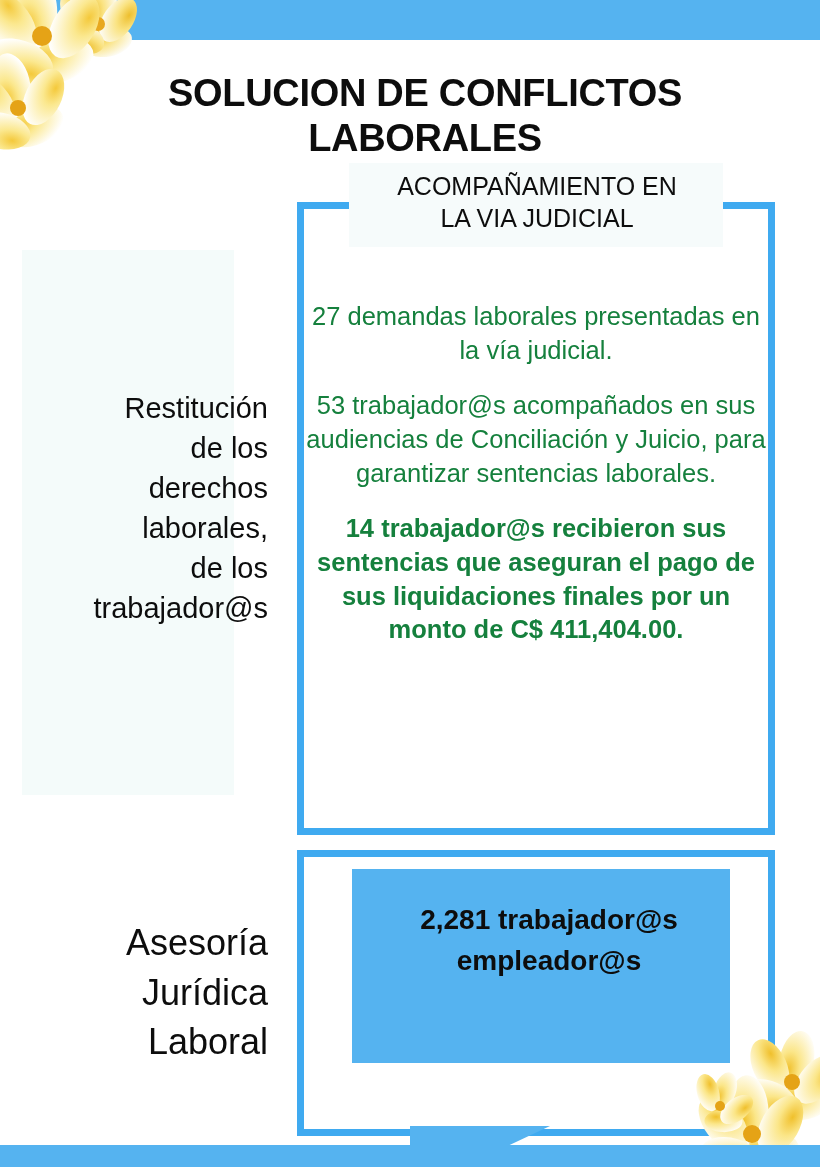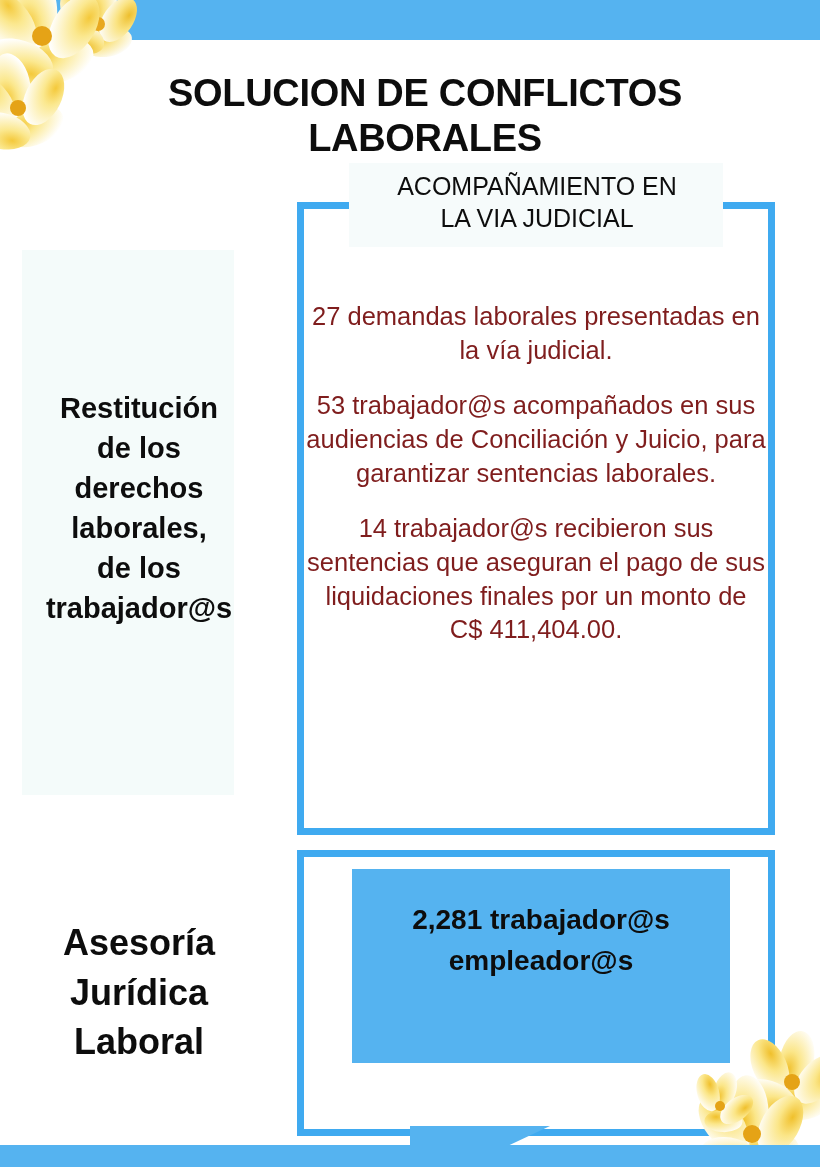--- a/index.html
+++ b/index.html
@@ -50,22 +50,22 @@
   .left-panel {
     position: absolute;
     left: 22px; top: 250px;
     width: 212px; height: 545px;
     background: #f4fbfa;
   }
 
   
   .left-label {
     position: absolute;
-    text-align: center;
-    font-weight: 700;
+    text-align: right;
+    font-weight: 400;
     color: #0d0d0d;
     line-height: 1.38;
     white-space: pre-line;
   }
   .left-label-restitucion {
     left: 10px; top: 388px;
     width: 258px;
     font-size: 29px;
   }
   .left-label-asesoria {
@@ -113,23 +113,23 @@
   .judicial-body {
     position: absolute;
     left: 306px; top: 300px;
     width: 460px;
     text-align: center;
   }
   .judicial-body p {
     margin: 0 0 22px 0;
     font-size: 25.5px;
     line-height: 1.32;
-    color: #7f1d1d;
-  }
-  .judicial-body p:last-child { margin-bottom: 15px; }
+    color: #15803d;
+  }
+  .judicial-body p:last-child { margin-bottom: 15px; font-weight: bold; }
 
   
   .bubble-frame {
     position: absolute;
     left: 297px; top: 850px;
     width: 478px; height: 286px;
     box-sizing: border-box;
     border: 7px solid #3faaf0;
   }
   .bubble {
@@ -150,20 +150,21 @@
   .bubble-text {
     position: absolute;
     left: 352px; top: 900px;
     width: 378px;
     text-align: center;
     font-size: 28px;
     font-weight: 700;
     line-height: 1.45;
     color: #0d0d0d;
     white-space: pre-line;
+    padding-left: 8px;
   }
 
   
   .flower-cluster { position: absolute; pointer-events: none; }
   .flowers-topleft { left: -18px; top: -14px; width: 180px; height: 180px; }
   .flowers-bottomright { left: 696px; top: 1030px; width: 150px; height: 150px; }
 </style>
 </head>
 <body>
 

